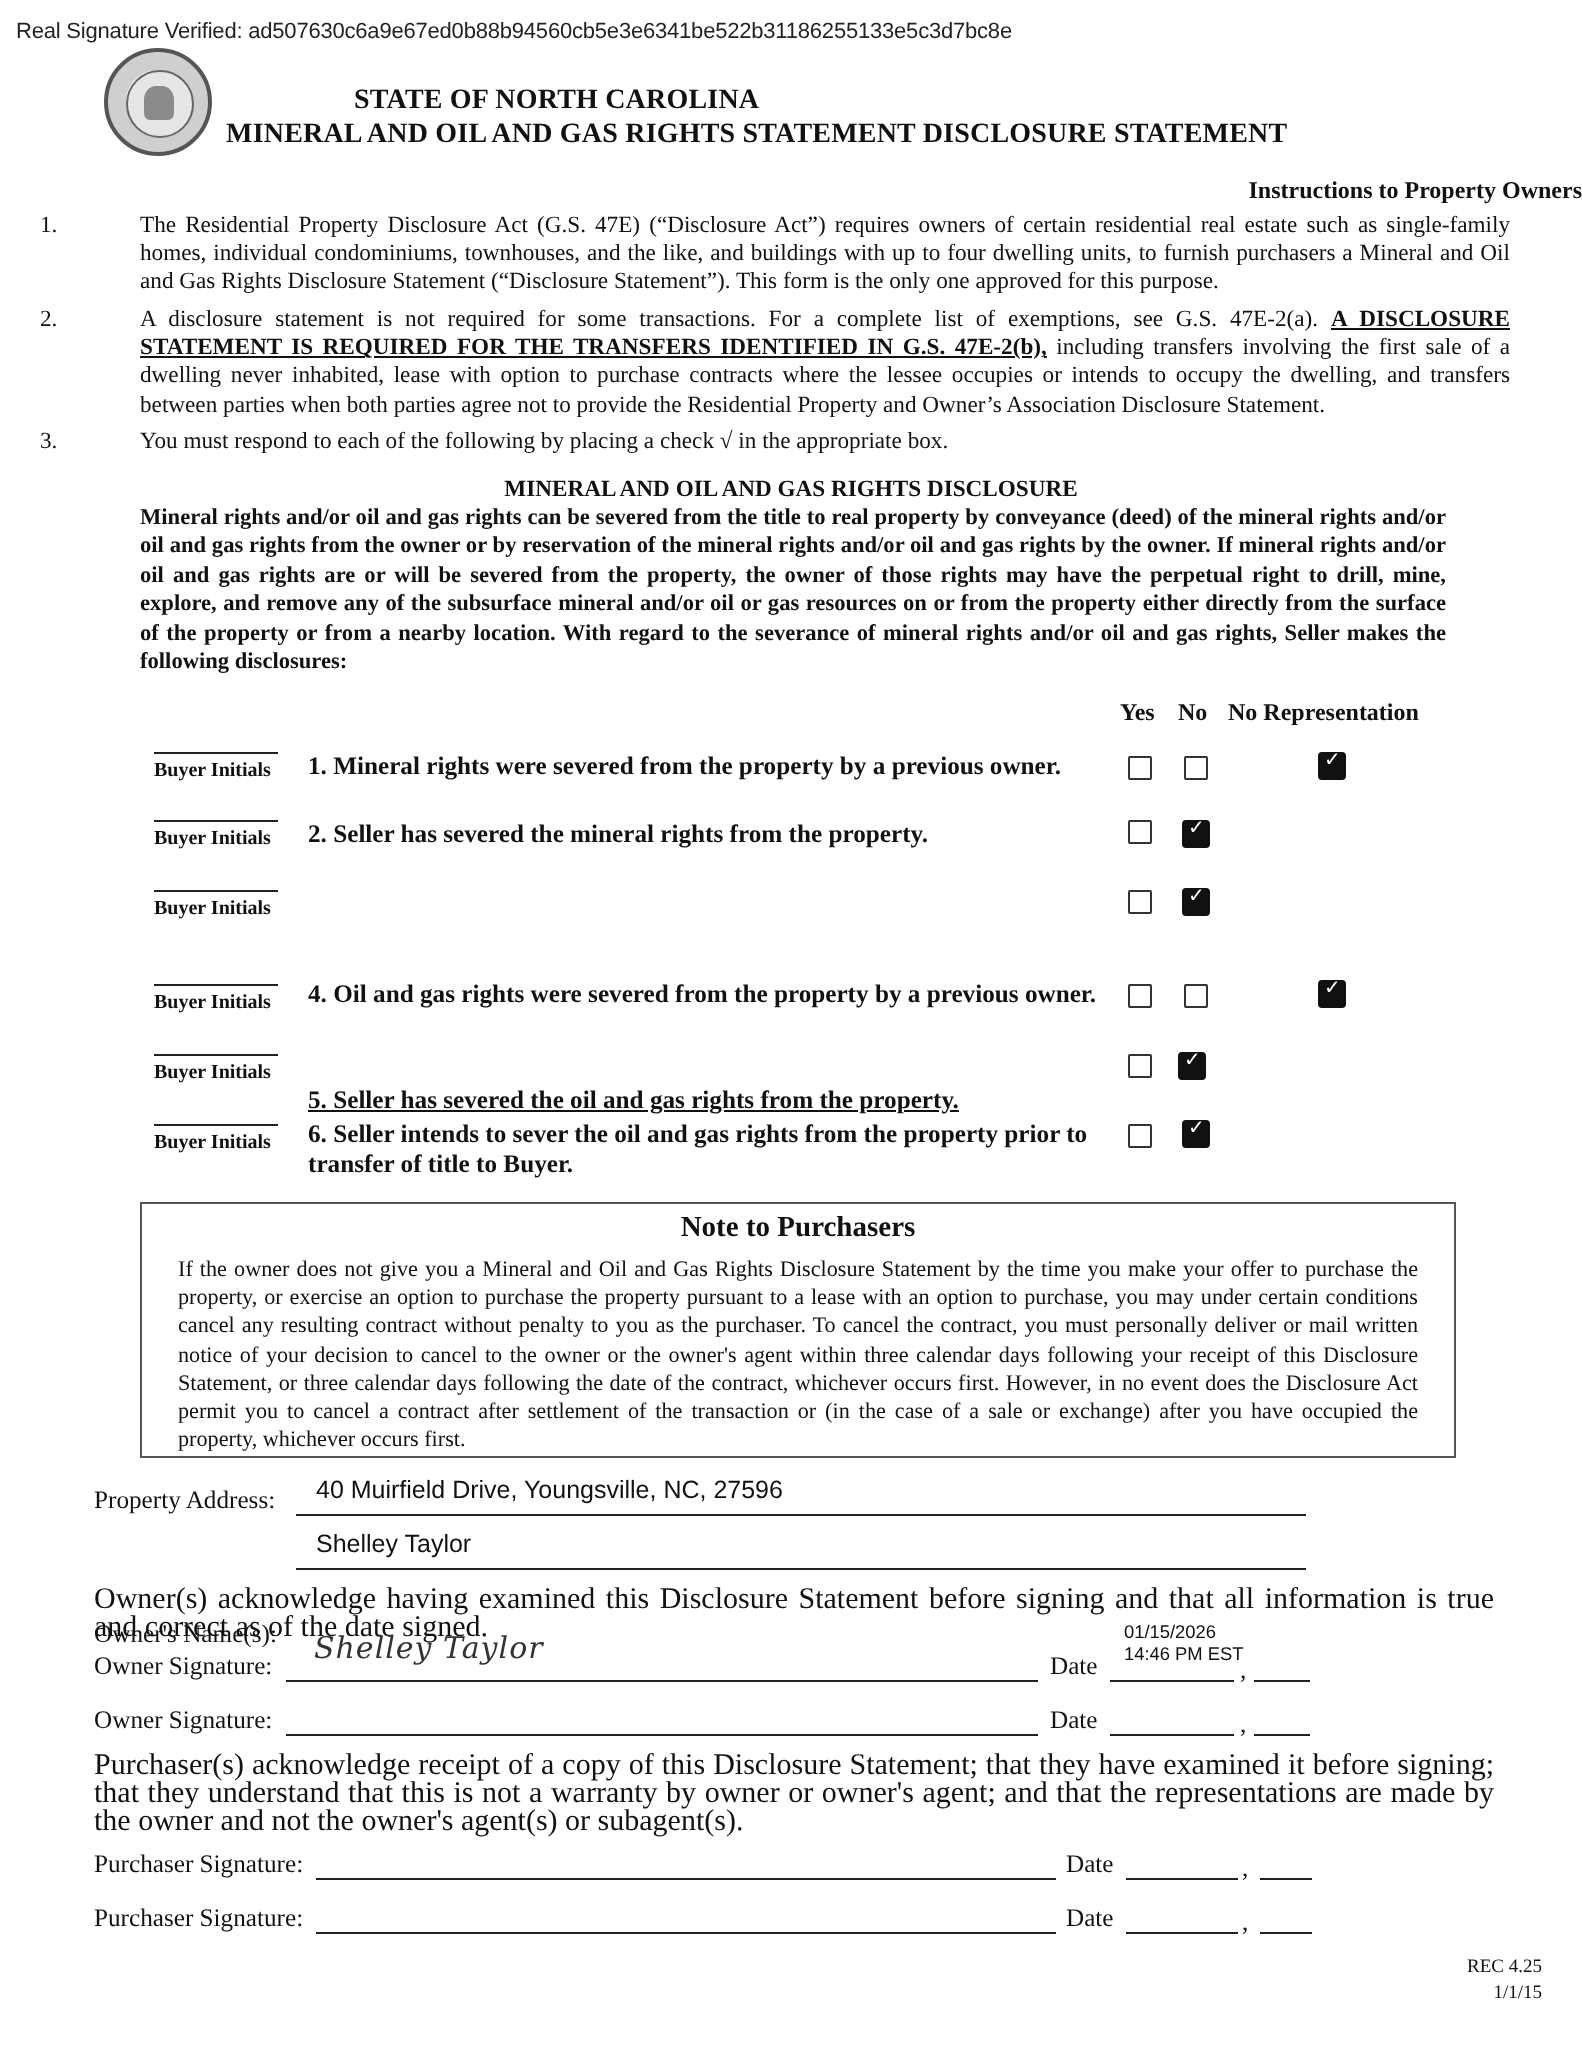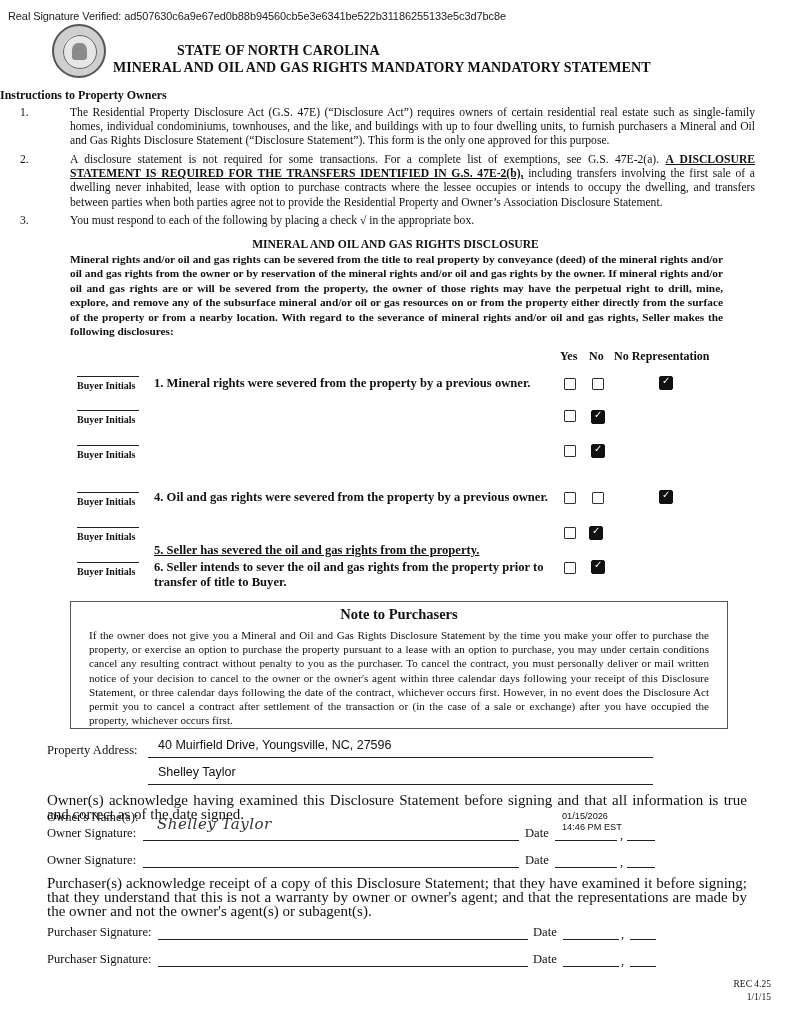--- a/index.html
+++ b/index.html
@@ -4,21 +4,21 @@
 <style>
   html, body { margin: 0; padding: 0; background: #ffffff; }
   body { width: 791px; height: 1024px; position: relative; overflow: hidden; color: #111; font-family: "Liberation Serif", "DejaVu Serif", serif; }
   .abs { position: absolute; }
   .verified { left: 8px; top: 10px; font-family: "Liberation Sans", "DejaVu Sans", sans-serif; font-size: 11px; color: #222; letter-spacing: -0.1px; }
   .seal { left: 52px; top: 24px; width: 54px; height: 54px; border-radius: 50%; border: 2px solid #555; box-sizing: border-box; background: radial-gradient(circle, #f2f2f2 0 45%, #cfcfcf 46% 100%); }
   .seal-inner { position: absolute; left: 9px; top: 9px; width: 32px; height: 32px; border-radius: 50%; border: 1px solid #666; background: #e6e6e6; }
   .seal-inner::after { content: ""; position: absolute; left: 8px; top: 7px; width: 15px; height: 17px; background: #8a8a8a; border-radius: 40% 40% 20% 20%; }
   .title1 { left: 129px; top: 43px; font-weight: bold; font-size: 14px; letter-spacing: 0.1px; margin-left: 48px; }
   .title2 { left: 113px; top: 60px; font-weight: bold; font-size: 14px; letter-spacing: 0.1px; }
-  .instr-head { left: 0; width: 791px; top: 88px; text-align: left; font-weight: bold; font-size: 12px; }
+  .instr-head { left: 0; width: 791px; top: 88px; text-align: right; font-weight: bold; font-size: 12px; }
   .list-item { left: 20px; width: 735px; font-size: 11.6px; line-height: 14.2px; }
   .list-item .num { position: absolute; left: 0; top: 0; }
   .list-item .txt { margin-left: 50px; text-align: justify; }
   .u-bold { font-weight: bold; text-decoration: underline; }
   .disc-head { left: 0; width: 791px; top: 238px; text-align: center; font-weight: bold; font-size: 11.6px; }
   .disc-para { left: 70px; width: 653px; top: 252px; font-weight: bold; font-size: 11.3px; line-height: 14.4px; text-align: justify; }
   .col-head { top: 349px; font-weight: bold; font-size: 12px; }
   .row { left: 77px; width: 680px; height: 34px; }
   .bi { position: absolute; left: 0; top: 0; width: 64px; }
   .bi .line { border-top: 1px solid #222; width: 62px; margin-bottom: 3px; margin-top: 2px; }
@@ -40,21 +40,21 @@
 </style>
 </head>
 <body>
 
 <div class="abs verified">Real Signature Verified: ad507630c6a9e67ed0b88b94560cb5e3e6341be522b31186255133e5c3d7bc8e</div>
 
 <div class="abs seal">
     <div class="seal-inner"></div>
   </div>
 <div class="abs title1">STATE OF NORTH CAROLINA</div>
-<div class="abs title2">MINERAL AND OIL AND GAS RIGHTS MANDATORY MANDATORY STATEMENT</div>
+<div class="abs title2">MINERAL AND OIL AND GAS RIGHTS STATEMENT DISCLOSURE STATEMENT</div>
 
 <div class="abs instr-head">Instructions to Property Owners</div>
 
 <div class="abs list-item" style="top:106px;">
   <span class="num">1.</span>
   <div class="txt">The Residential Property Disclosure Act (G.S. 47E) (“Disclosure Act”) requires owners of certain residential real estate such as single-family homes, individual condominiums, townhouses, and the like, and buildings with up to four dwelling units, to furnish purchasers a Mineral and Oil and Gas Rights Disclosure Statement (“Disclosure Statement”). This form is the only one approved for this purpose.</div>
 </div>
 <div class="abs list-item" style="top:153px;">
   <span class="num">2.</span>
   <div class="txt"><span>A disclosure statement is not required for some transactions. For a complete list of exemptions, see G.S. 47E-2(a). </span><span class="u-bold">A DISCLOSURE STATEMENT IS REQUIRED FOR THE TRANSFERS IDENTIFIED IN  G.S. 47E-2(b),</span><span> including transfers involving the first sale of a dwelling never inhabited, lease with option to purchase contracts where the lessee occupies or intends to occupy the dwelling, and transfers between parties when both parties agree not to provide the Residential Property and Owner’s Association Disclosure Statement.</span></div>
@@ -80,20 +80,21 @@
   <div class="cb" style="left:487px; top:4px;"></div>
   <div class="cb" style="left:515px; top:4px;"></div>
   <div class="cb on" style="left:582px; top:2px;"></div>
 </div>
 
 <div class="abs row" style="top:408px;">
   <div class="bi">
       <div class="line"></div>
       <div class="lbl">Buyer Initials</div>
     </div>
+  <div class="q" style="top:2px;">2. Seller has severed the mineral rights from the property.</div>
   <div class="cb" style="left:487px; top:2px;"></div>
   <div class="cb on" style="left:514px; top:2px;"></div>
 </div>
 
 <div class="abs row" style="top:443px;">
   <div class="bi">
       <div class="line"></div>
       <div class="lbl">Buyer Initials</div>
     </div>
   <div class="cb" style="left:487px; top:2px;"></div>

